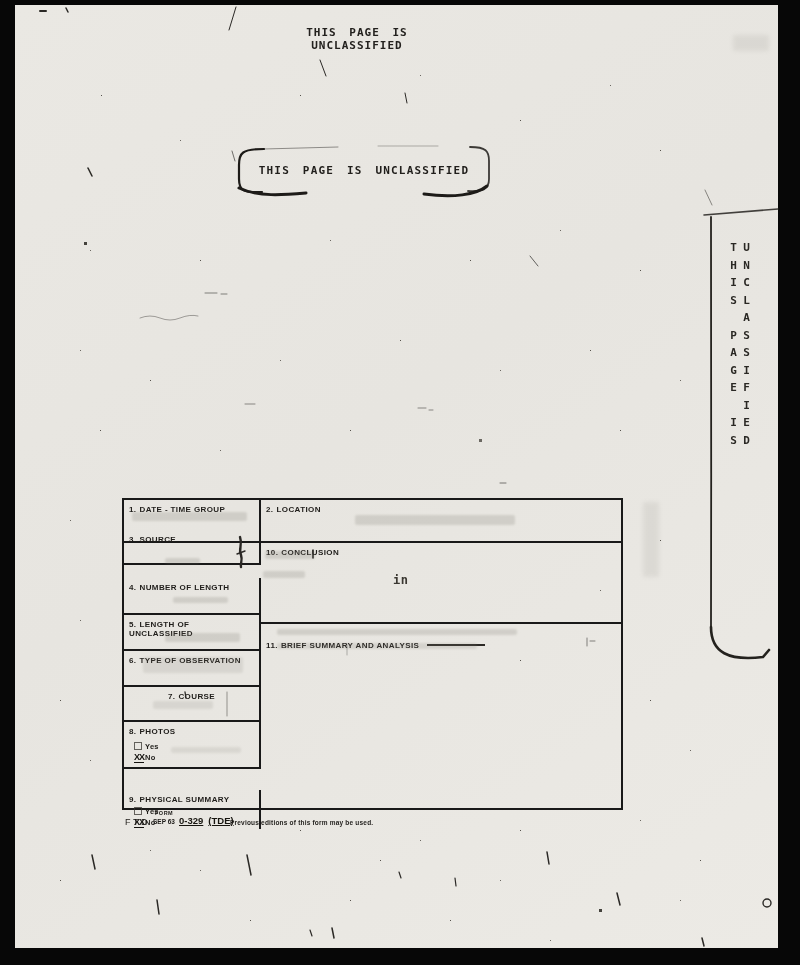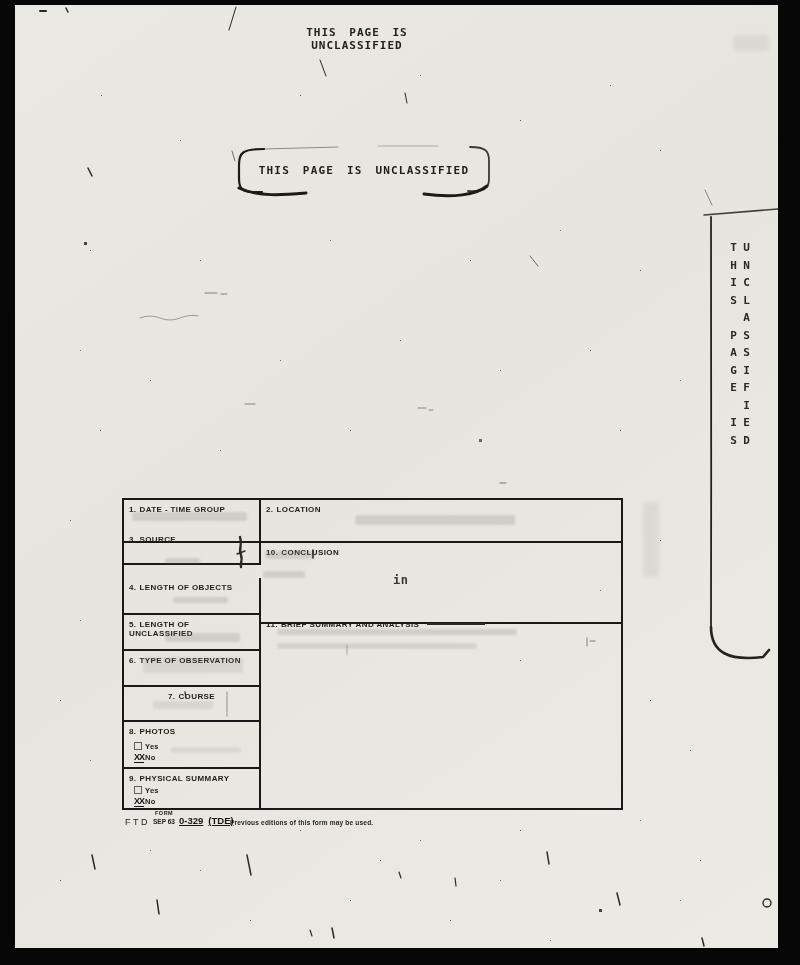--- a/index.html
+++ b/index.html
@@ -25,21 +25,21 @@
           font-family:"DejaVu Sans Mono",monospace;font-weight:bold;font-size:11px;
           letter-spacing:4.5px;color:#2a2824;}
 
   
   .ftable{position:absolute;left:107px;top:493px;width:497px;height:308px;
           border:2px solid #191919;box-sizing:content-box;}
   .cell{position:absolute;box-sizing:border-box;padding:5px 5px;
         font-weight:bold;font-size:8px;letter-spacing:.4px;color:#1f1d1a;}
   .cl{left:0;width:137px;border-right:2px solid #191919;border-bottom:2px solid #191919;}
   .cr{left:137px;width:360px;border-bottom:2px solid #191919;}
-  .nobb{border-bottom:none;}
+  .nobb{border-bottom:none;margin-top:21px;}
   .num{margin-right:3px;}
   .cbs{margin-top:6px;margin-left:5px;font-size:7.5px;letter-spacing:.3px;line-height:10px;}
   .cbox{display:inline-block;width:6px;height:6px;border:1px solid #35332e;
         vertical-align:-1px;margin-right:3px;opacity:.75;}
   .xmark{font-weight:bold;color:#14120f;letter-spacing:-1px;font-size:9px;
          border-bottom:1.5px solid #14120f;margin-right:1px;}
   .inword{position:absolute;left:132px;top:30px;font-family:"DejaVu Sans Mono",monospace;
           font-size:12px;color:#3b3832;font-weight:bold;letter-spacing:.5px;}
   .sline{display:inline-block;width:58px;height:0;border-bottom:2px solid #2c2a26;
          vertical-align:2px;margin-left:8px;}
@@ -113,21 +113,21 @@
 
   <div class="ftable">
 
     <div class="cell cl" style="top:0;height:43px;">
       <span class="num">1.</span><span>DATE - TIME GROUP</span>
     </div>
     <div class="cell cl" style="top:30px;height:35px;">
       <span class="num">3.</span><span>SOURCE</span>
     </div>
     <div class="cell cl" style="top:78px;height:37px;">
-      <span class="num">4.</span><span>LENGTH OF OBJECTS</span>
+      <span class="num">4.</span><span>NUMBER OF LENGTH</span>
     </div>
     <div class="cell cl" style="top:115px;height:36px;">
       <span class="num">5.</span><span>LENGTH OF UNCLASSIFIED</span>
     </div>
     <div class="cell cl" style="top:151px;height:36px;">
       <span class="num">6.</span><span>TYPE OF OBSERVATION</span>
     </div>
     <div class="cell cl" style="top:187px;height:35px;text-align:center;">
       <span class="num">7.</span><span>COURSE</span>
     </div>

